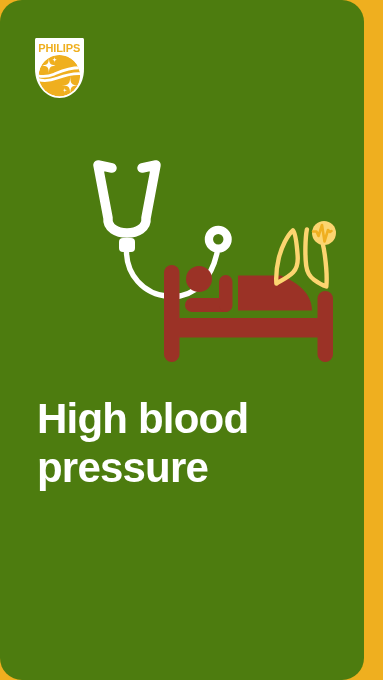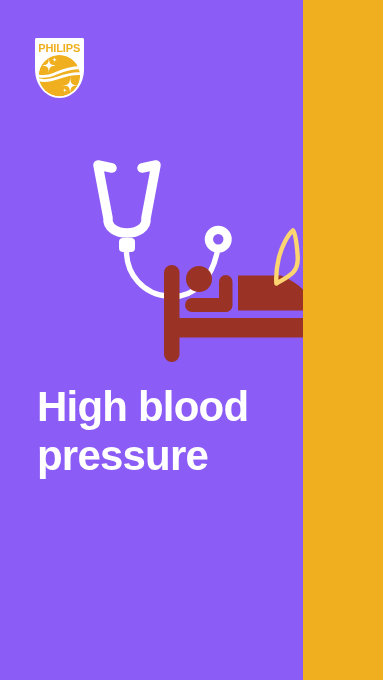--- a/index.html
+++ b/index.html
@@ -1,22 +1,22 @@
 <!DOCTYPE html>
 <html><head>
 <meta charset="utf-8">
 <title>High blood pressure</title>
 <style>
   html,body{margin:0;padding:0;background:#EFAF1F;}
   body{width:383px;height:680px;overflow:hidden;font-family:"Liberation Sans",sans-serif;}
-  .page{position:relative;width:303px;height:680px;background:#8b5cf6;overflow:hidden;}
+  .page{position:relative;width:364px;height:680px;background:#4d7c0f;overflow:hidden;border-radius:22px;}
   .brand-logo{position:absolute;left:35px;top:38px;width:49px;height:60px;display:block;}
   .illustration{position:absolute;left:0;top:0;width:383px;height:680px;display:block;}
   .headline{
-    position:absolute;left:37px;top:382px;width:262px;margin:0;
+    position:absolute;left:37px;top:394px;width:262px;margin:0;
     color:#FFFFFF;font-family:"Liberation Sans",sans-serif;
     font-size:42px;font-weight:700;letter-spacing:-0.8px;line-height:49px;
   }
 </style>
 </head>
 <body>
 
 <div class="page">
 
   <svg class="brand-logo" viewBox="0 0 196 240" xmlns="http://www.w3.org/2000/svg" aria-label="PHILIPS">

